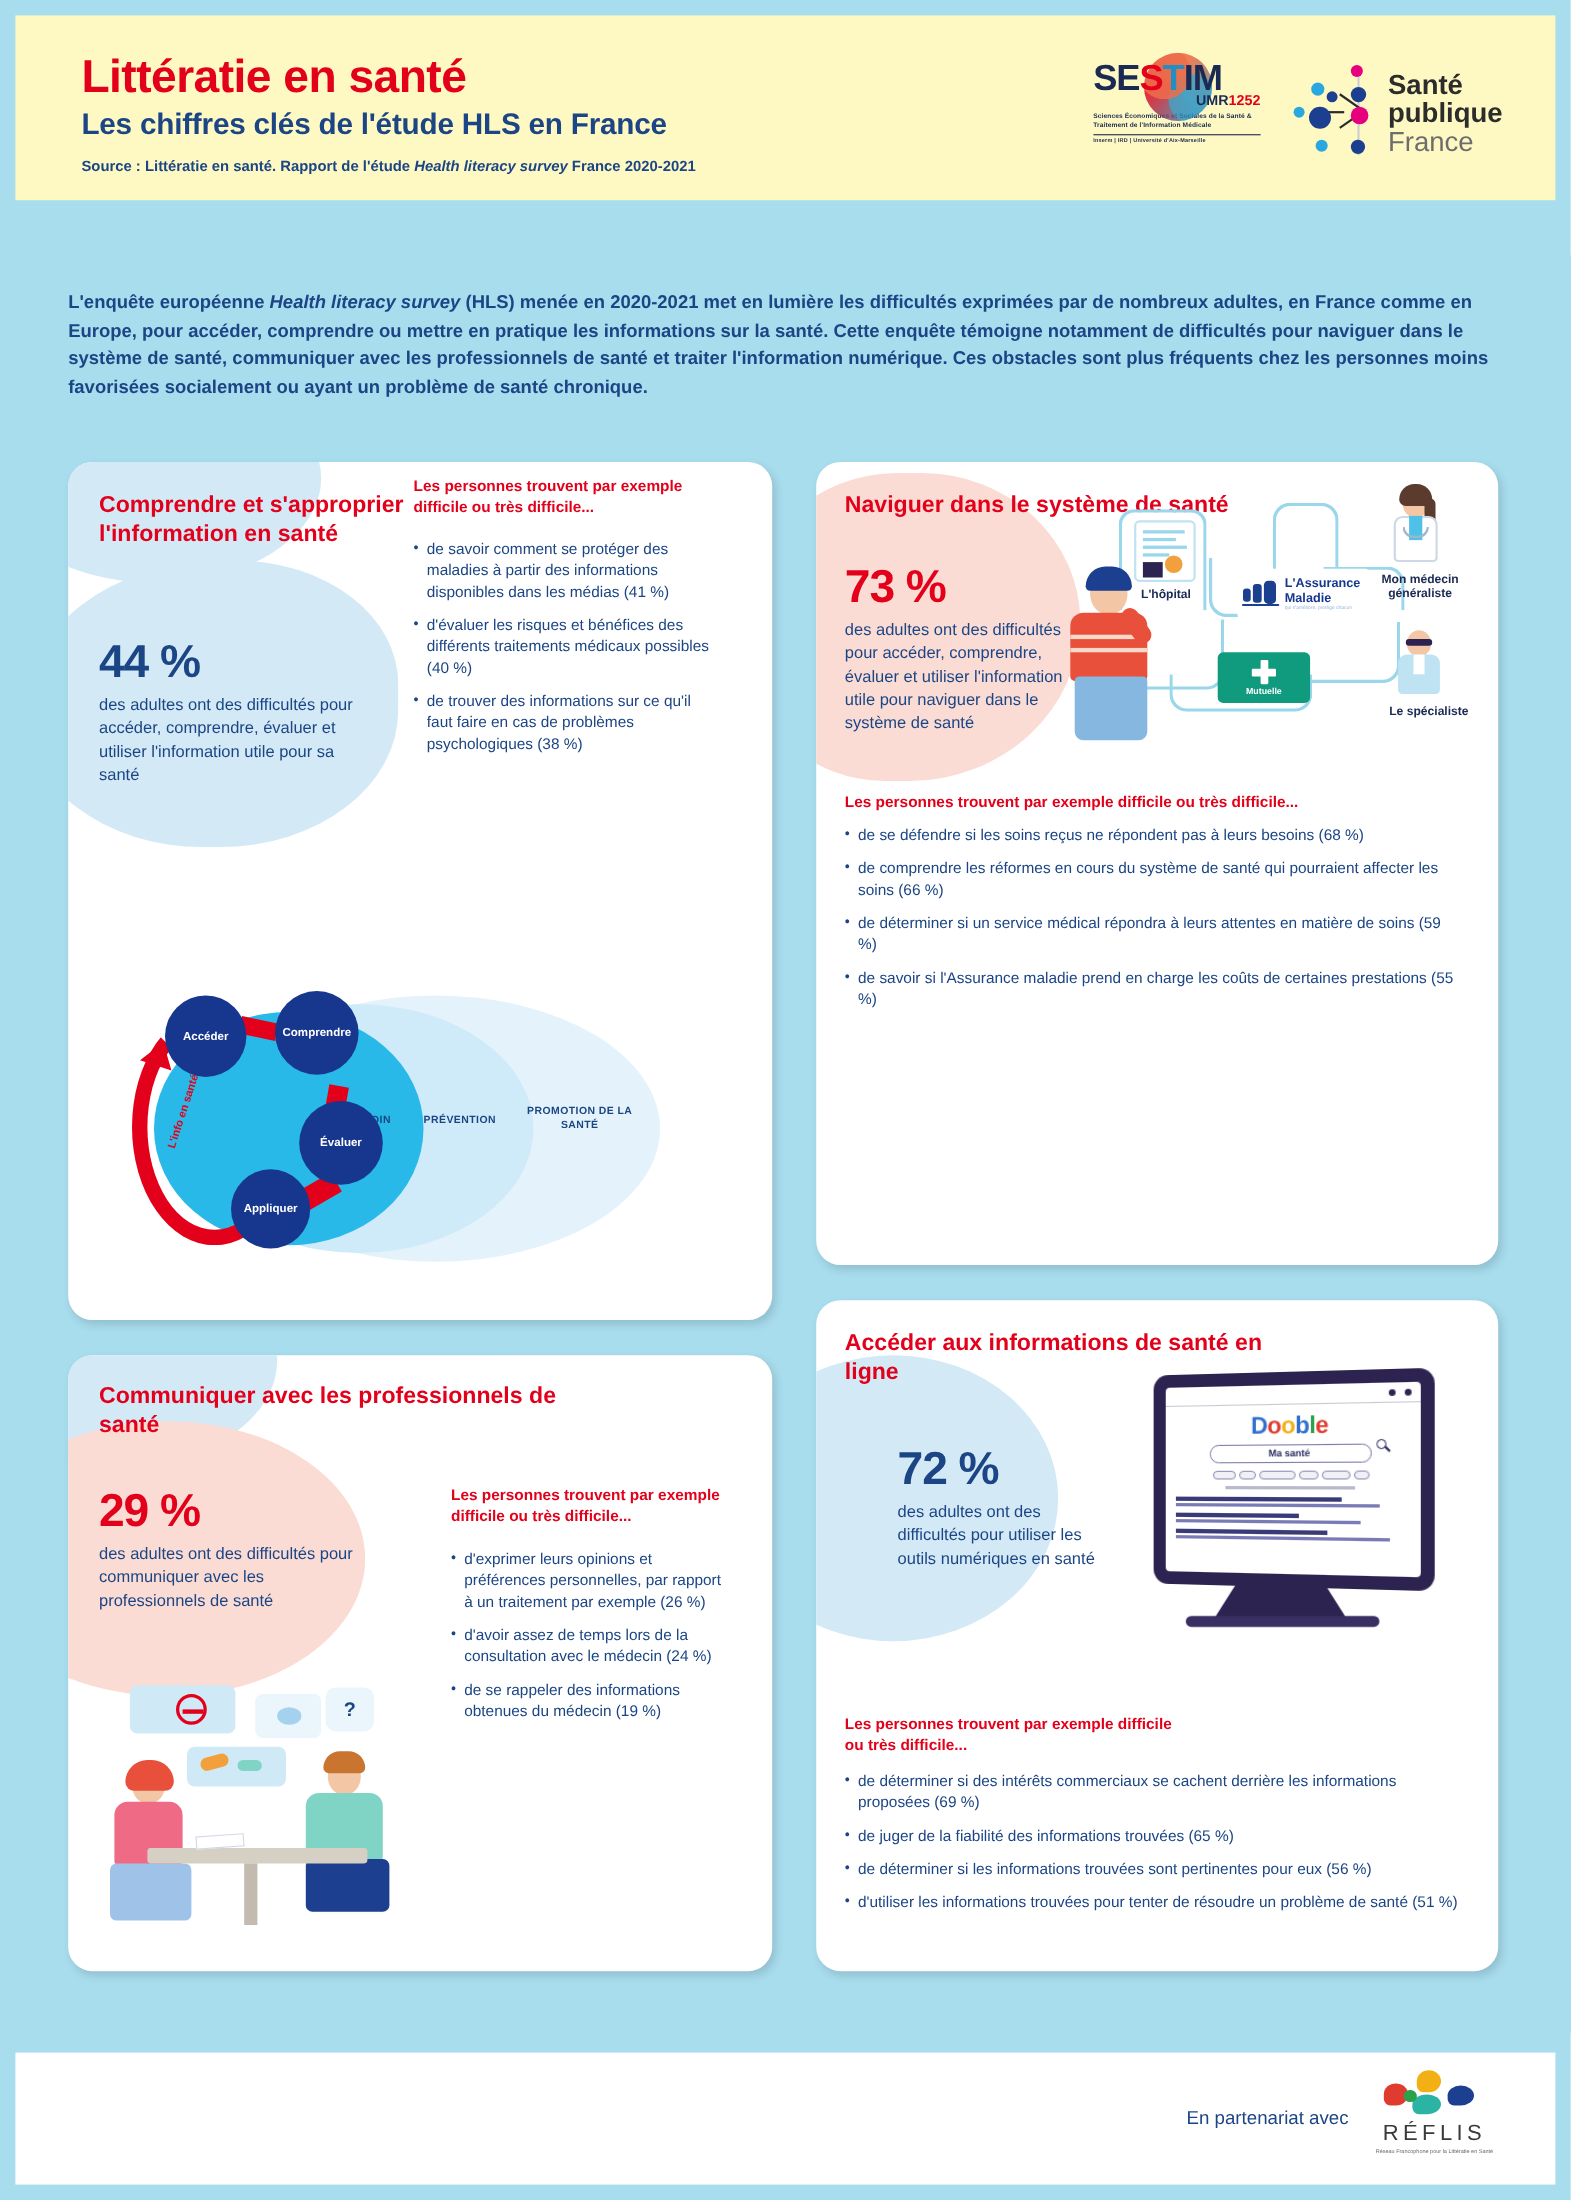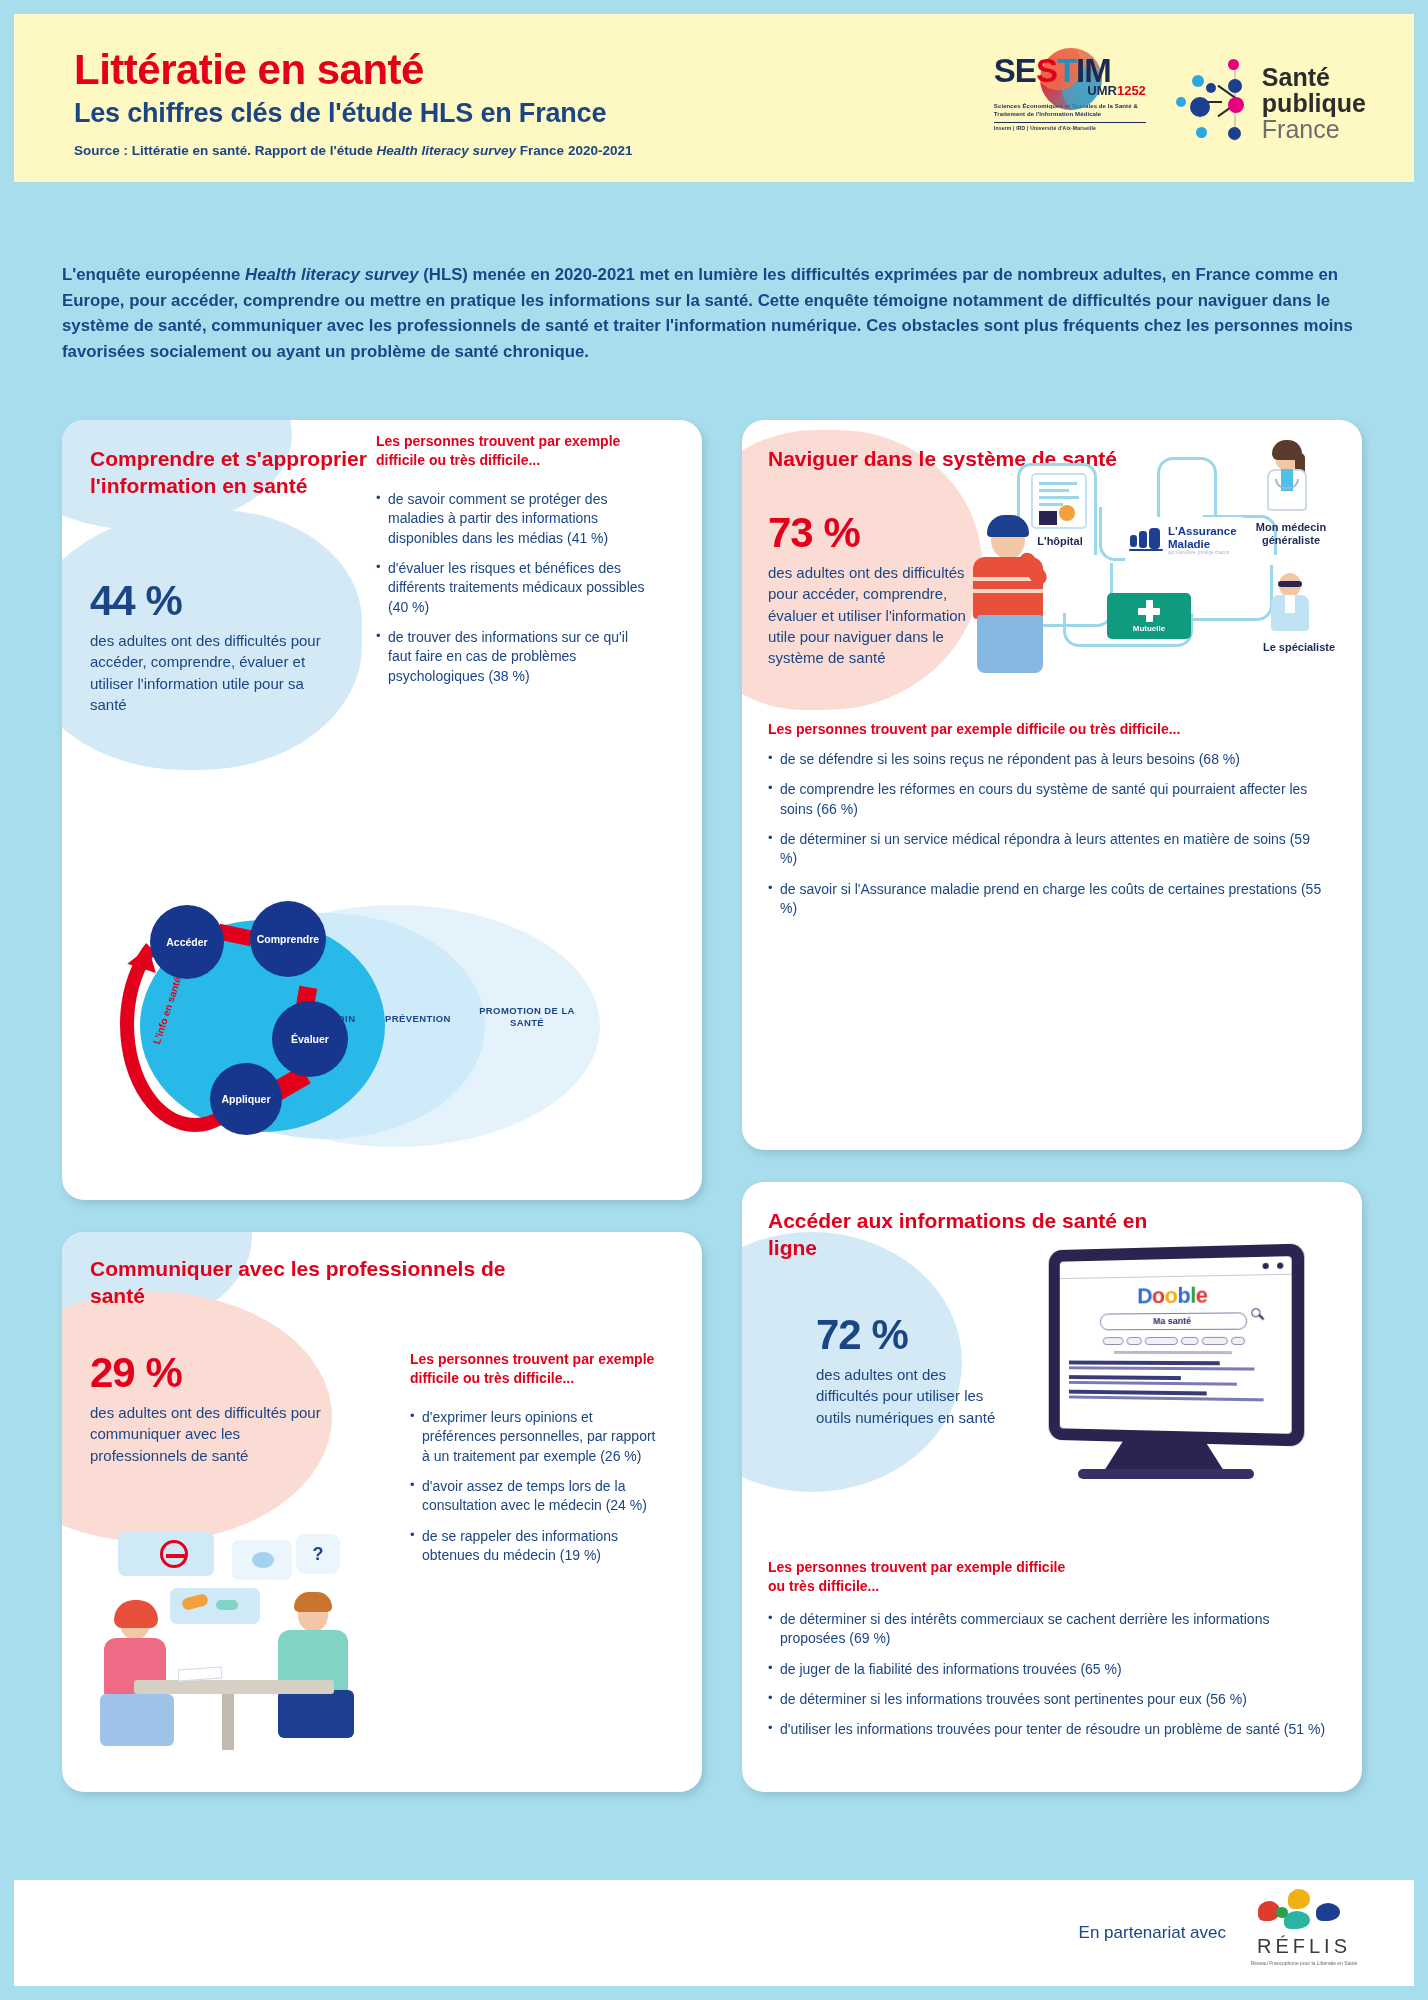--- a/index.html
+++ b/index.html
@@ -255,21 +255,21 @@
   .m-res { margin: 7px 10px 0; }
   .m-res .t { height: 4px; background: #3a3a78; margin-bottom: 2px; }
   .m-res .u { height: 3px; background: #7a7ab5; margin-bottom: 6px; }
   .m-stand { position: absolute; left: 62px; top: 190px; width: 120px; height: 34px;
     background: #2d2350; clip-path: polygon(18% 0,82% 0,100% 100%,0 100%); }
   .m-base { position: absolute; left: 36px; top: 222px; width: 176px; height: 10px;
     background: #3a2f63; border-radius: 5px; }
 
   
   .footer {
-    position: absolute; left: 14px; bottom: 14px; width: 1400px; height: 106px;
+    position: absolute; left: 14px; bottom: 14px; width: 1400px; height: 120px;
     background: #fff; display: flex; align-items: center; justify-content: flex-end;
     padding-right: 50px; gap: 18px; margin-top: 16px;
   }
   .footer-text { color: #1b4584; font-size: 17px; }
   .reflis { position: relative; width: 120px; height: 88px; }
   .reflis-mark { position: relative; width: 100px; height: 44px; margin: 0 auto; }
   .reflis-mark span { position: absolute; border-radius: 50% 50% 50% 6px; }
   .reflis-word {
     text-align: center; font-size: 20px; letter-spacing: 4px;
     color: #3a3a3a; margin-top: 2px;

